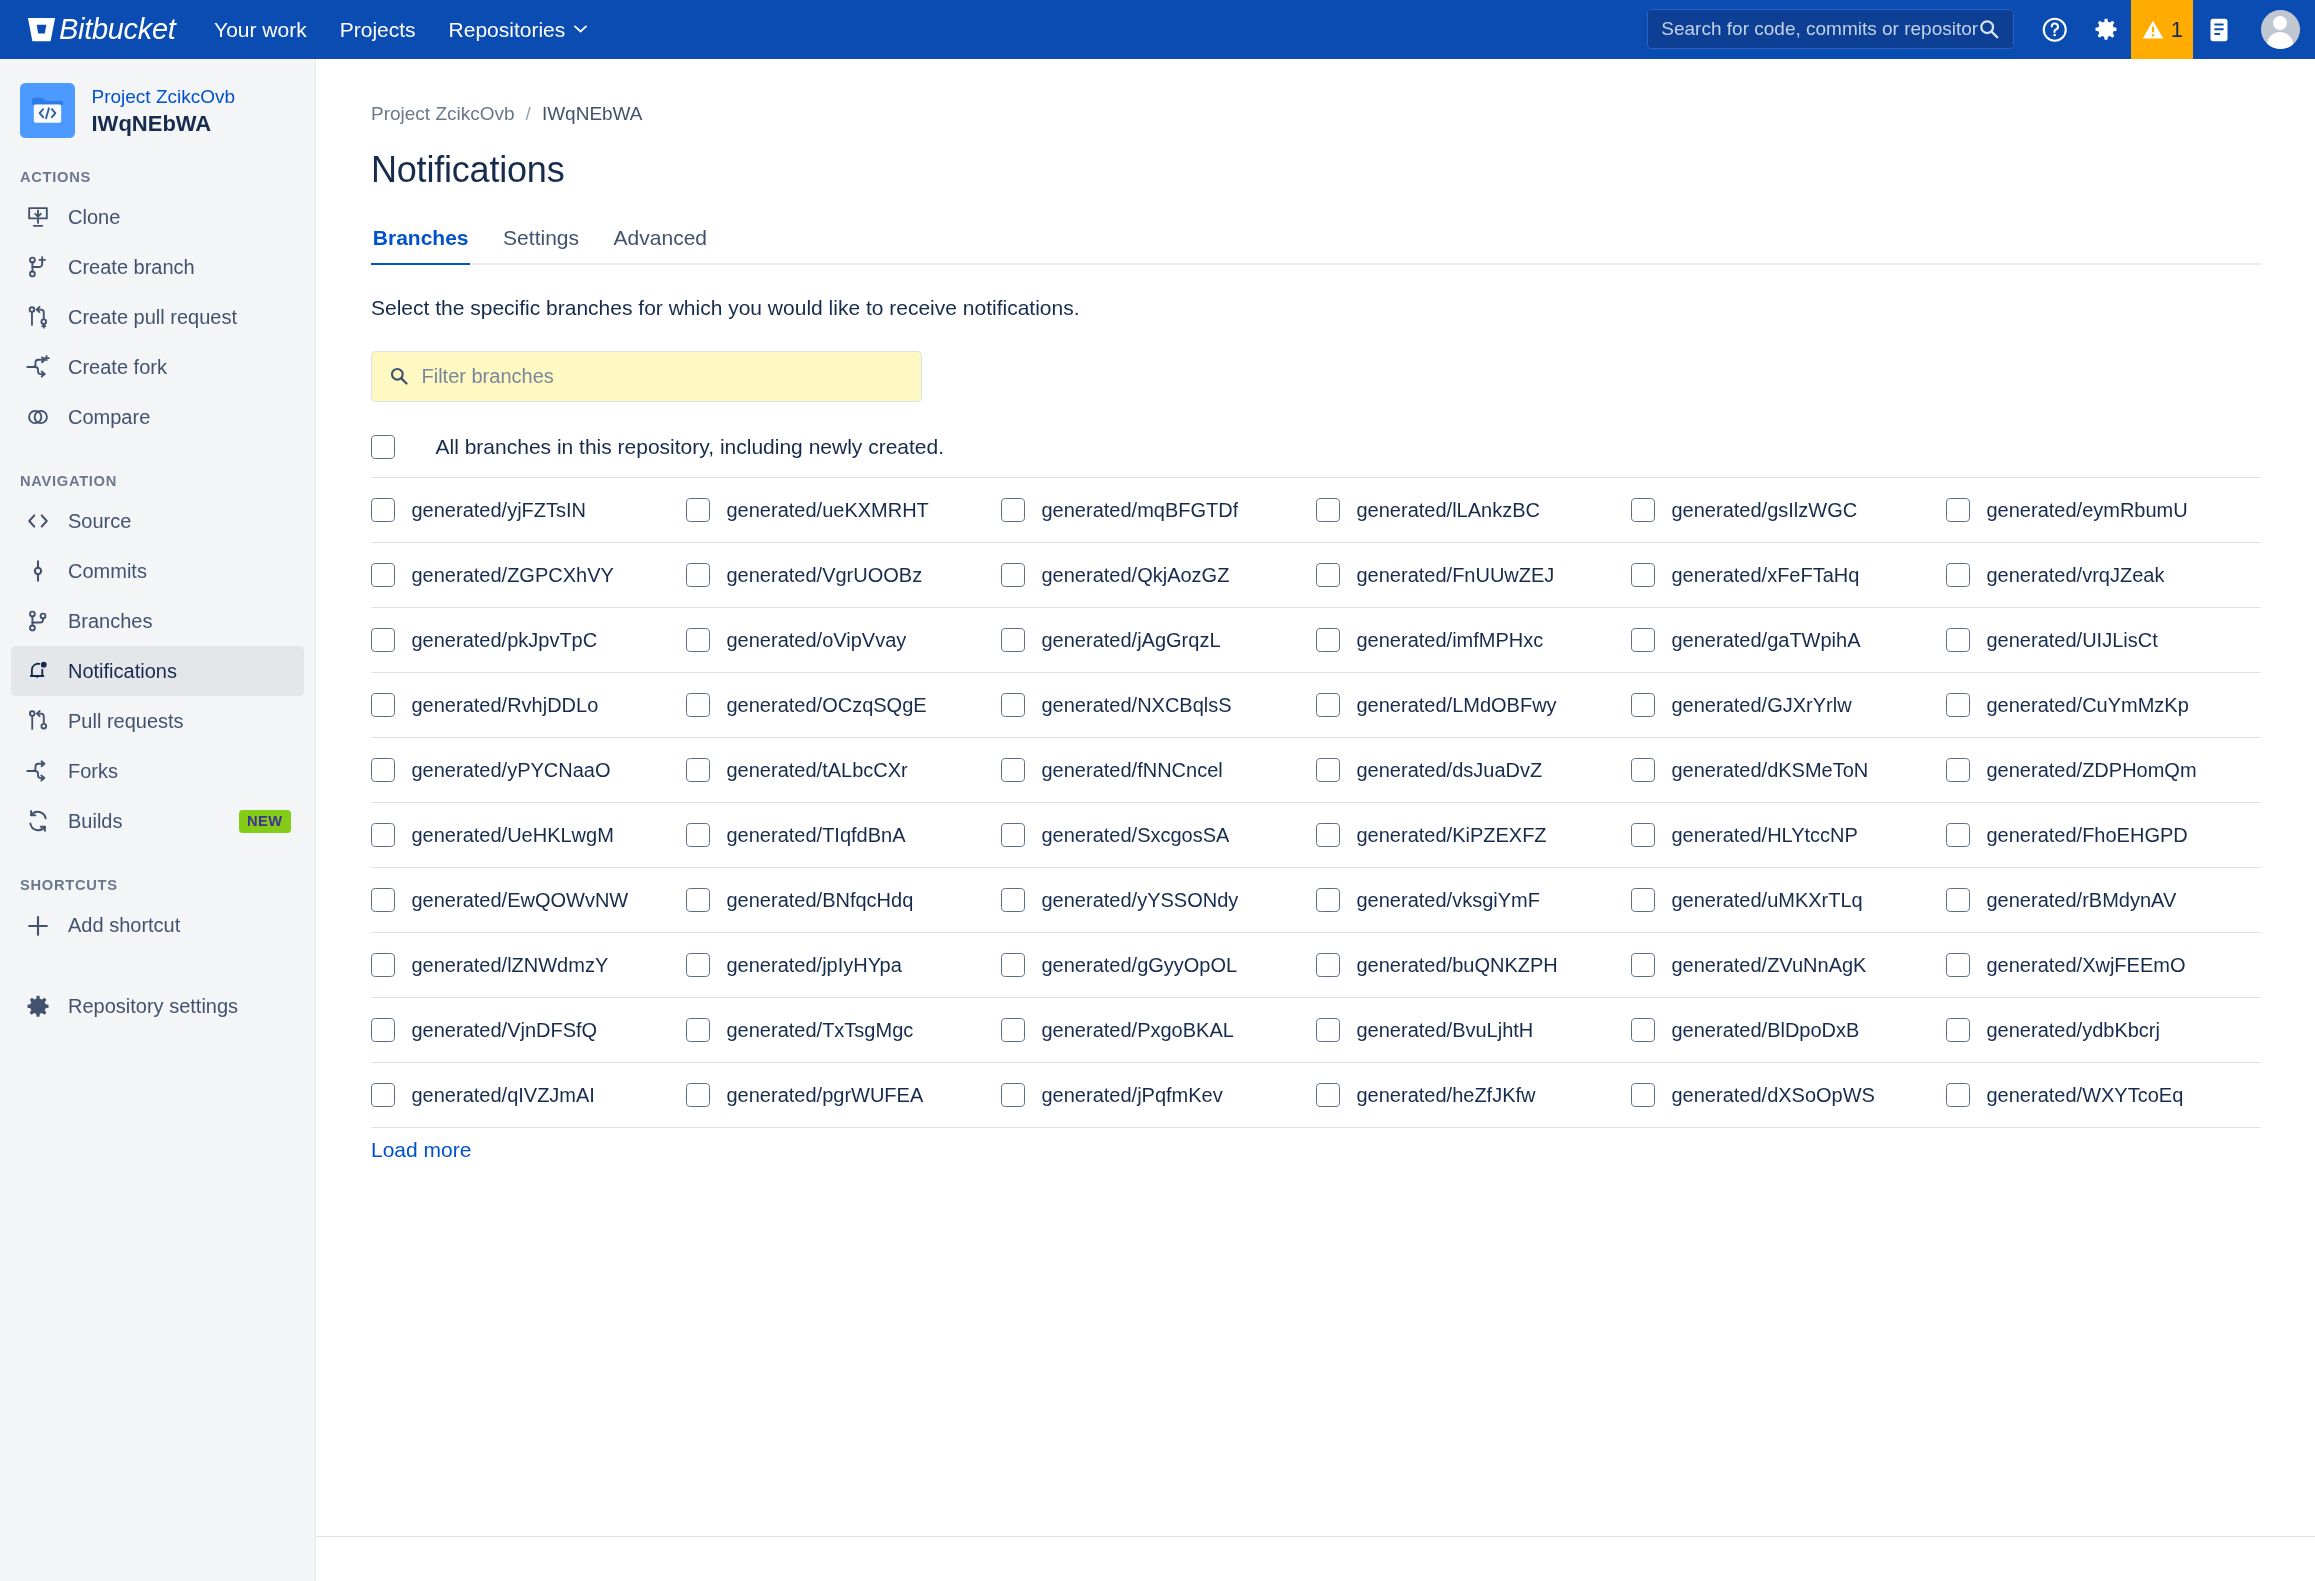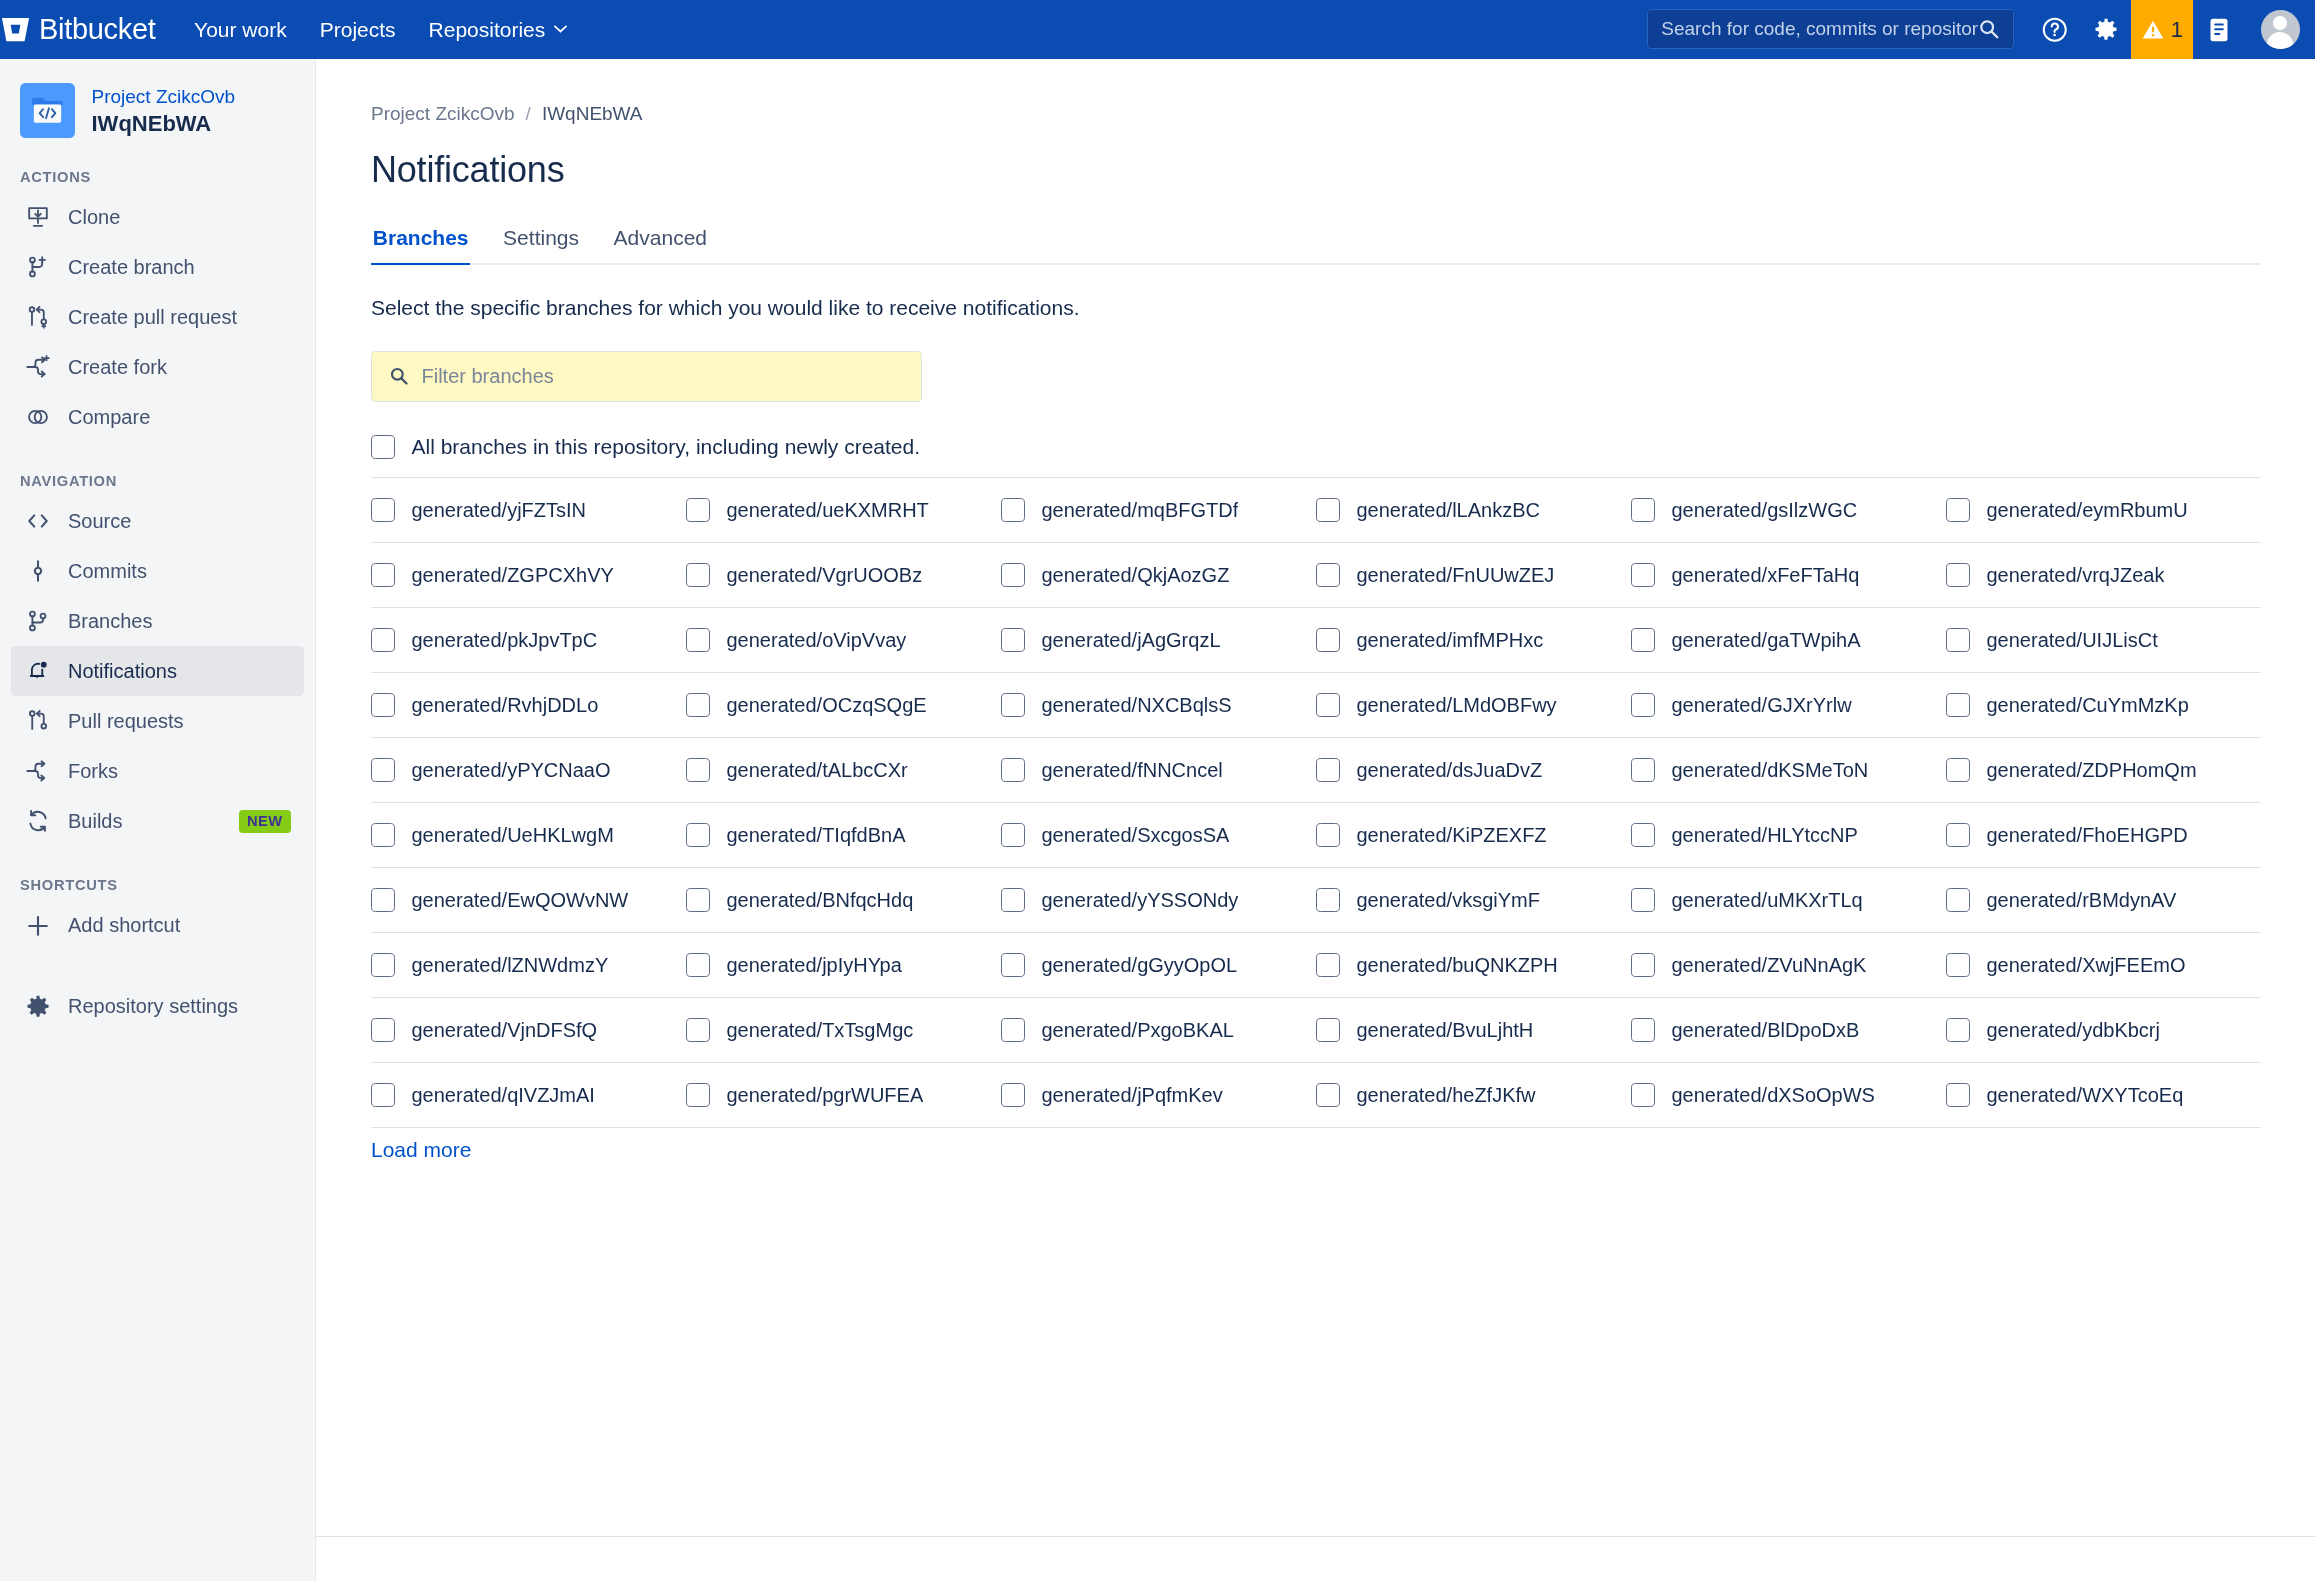--- a/index.html
+++ b/index.html
@@ -11,22 +11,22 @@
   }
 
   
   .topnav {
     height: 59px; width: 100%;
     background: #0A4CB2;
     display: flex; align-items: center;
     position: relative;
   }
   .brand {
-    display: flex; align-items: center; gap: 8px;
-    padding-right: 22px;
+    display: flex; align-items: center; gap: 2px;
+    padding-left: 26px; padding-right: 22px; font-style: italic;
   }
   .brand-logo { width: 31px; height: 31px; display: block; }
   .brand-name {
     color: #fff; font-size: 29px; letter-spacing: -0.3px; font-weight: 400;
   }
   .nav-links { display: flex; align-items: center; gap: 0; }
   .nav-link {
     color: #ffffff; font-size: 21px; padding: 9.2px 16.5px; cursor: pointer;
     display: flex; align-items: center; gap: 9.2px; white-space: nowrap; justify-content: flex-end;
   }
@@ -142,21 +142,21 @@
   .filter-box {
     margin-top: 31px; width: 551px; height: 51px;
     border: 0.9px solid #DFE1E6; border-radius: 4.6px; background: #fef9c3;
     display: flex; align-items: center; padding: 0 16.5px; gap: 13px; cursor: text;
   }
   .filter-box .ph { color: #7A869A; font-size: 20px; }
   .allbr {
     display: flex; align-items: center; gap: 16.5px;
     margin-top: 33px; padding-bottom: 18.4px;
   }
-  .allbr .t { font-size: 21px; color: #172B4D; }
+  .allbr .t { font-size: 21px; color: #172B4D; margin-left: 24px; }
   .cb {
     width: 24px; height: 24px; flex: 0 0 24px; border: 1.8px solid #5E6C84;
     border-radius: 4.6px; background: #fff; cursor: pointer;
   }
   .grid {
     display: grid; grid-template-columns: repeat(6, 1fr);
     width: calc(100% - 55px);
   }
   .cell {
     display: flex; align-items: center; gap: 16.5px;

